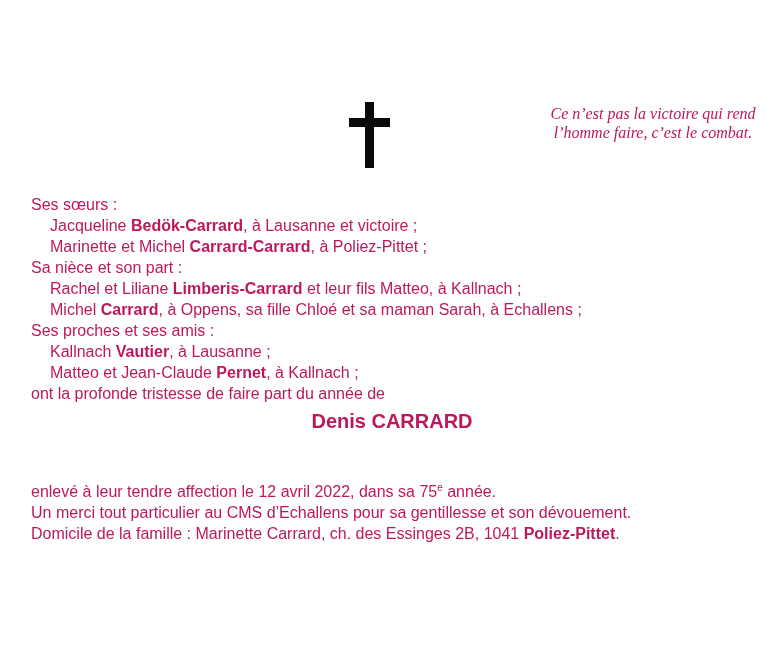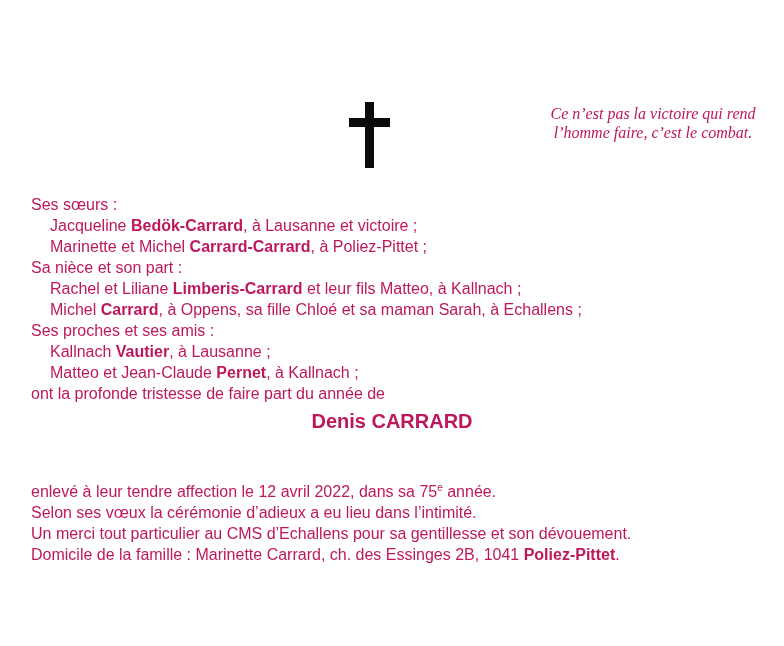--- a/index.html
+++ b/index.html
@@ -71,18 +71,17 @@
       <div class="line"><span>Ses proches et ses amis :</span></div>
       <div class="line indent"><span>Kallnach </span><span class="bold">Vautier</span><span>, à Lausanne ;</span></div>
       <div class="line indent"><span>Matteo et Jean-Claude </span><span class="bold">Pernet</span><span>, à Kallnach ;</span></div>
       <div class="line"><span>ont la profonde tristesse de faire part du année de</span></div>
     </div>
 
   <div class="deceased">Denis CARRARD</div>
 
   <div class="closing" id="closing-lines">
       <div class="line"><span>enlevé à leur tendre affection le 12 avril 2022, dans sa 75</span><sup>e</sup><span> année.</span></div>
-      <div class="line"><span>Selon ses vœux la cérémonie d’adieux a eu lieu dans l’intimité.</span></div>
       <div class="line"><span>Un merci tout particulier au CMS d’Echallens pour sa gentillesse et son dévouement.</span></div>
       <div class="line"><span>Domicile de la famille : Marinette Carrard, ch. des Essinges 2B, 1041 </span><span class="bold">Poliez-Pittet</span><span>.</span></div>
     </div>
 
 </div>
 
 </body></html>

